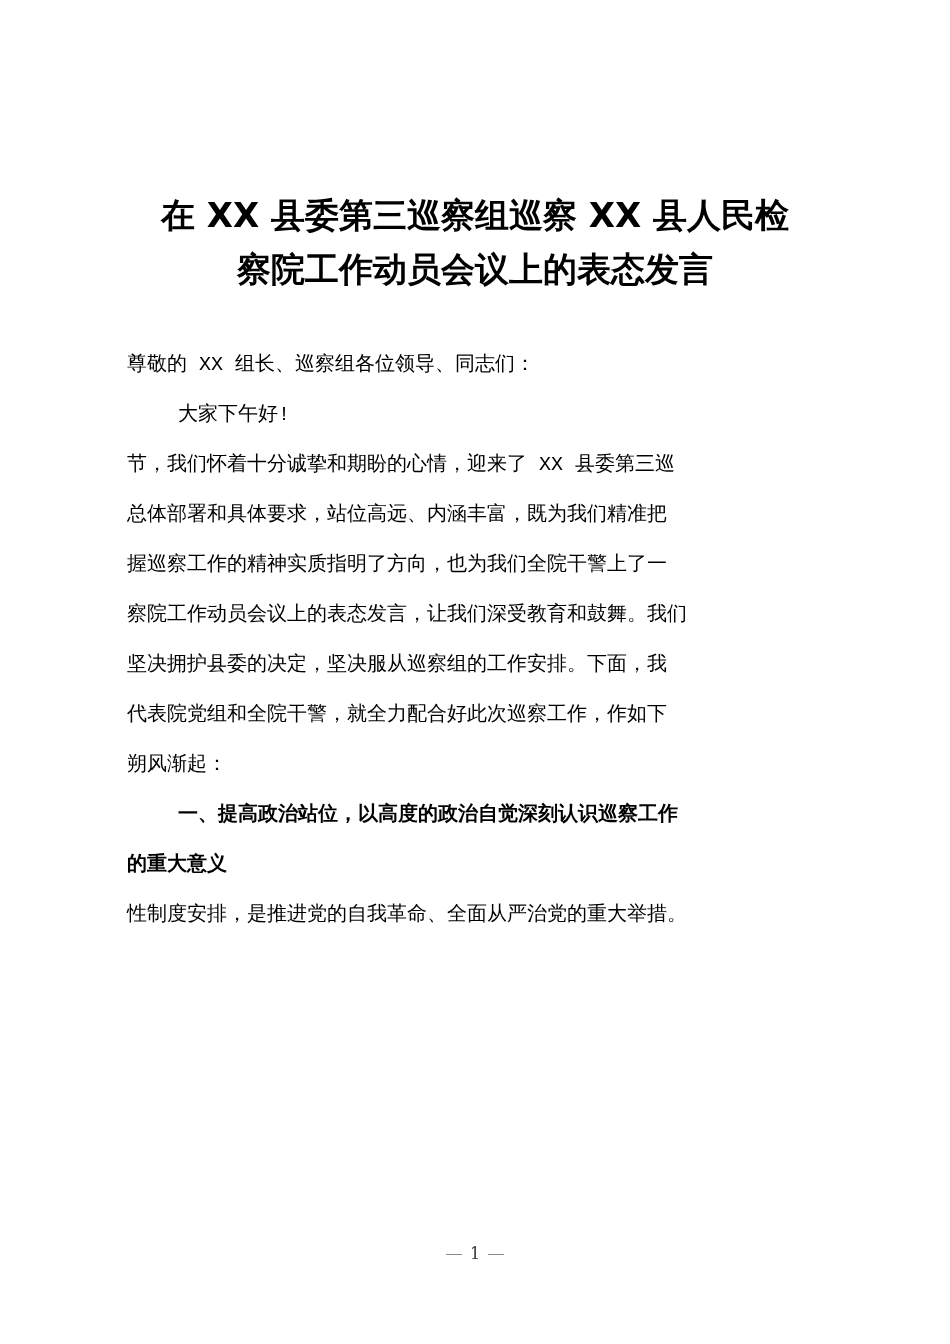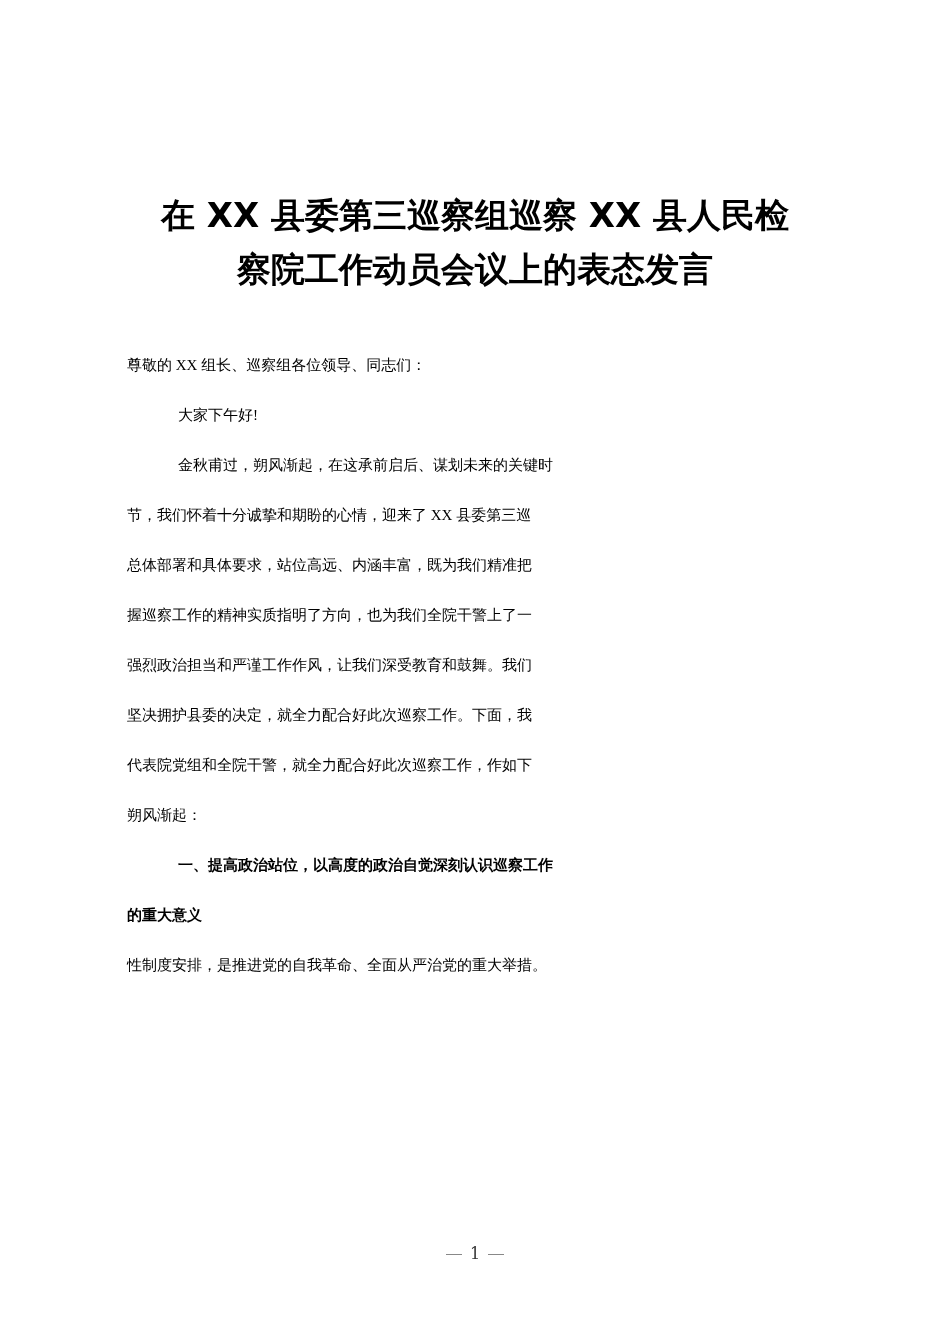--- a/index.html
+++ b/index.html
@@ -36,22 +36,22 @@
     }
     .title-line {
       display: block;
       white-space: nowrap;
     }
     .body {
       position: absolute;
       left: 127px;
       top: 340px;
       width: 710px;
-      font-family: Liberation Serif, serif;
-      font-size: 15px;
+      font-family: Liberation Mono, monospace;
+      font-size: 20px;
       line-height: 50px;
     }
     .line {
       display: block;
       white-space: nowrap;
       height: 50px;
     }
     .indent {
       padding-left: 51px;
     }
@@ -85,26 +85,25 @@
   <div class="title">
     <span class="title-line">在 XX 县委第三巡察组巡察 XX 县人民检</span>
     <span class="title-line">察院工作动员会议上的表态发言</span>
   </div>
 
   <div class="body">
     <span class="line">尊敬的 XX 组长、巡察组各位领导、同志们：</span>
     <span class="line indent">大家下午好!</span>
 
     <div>
-      <span class="line indent">金秋甫过，朔风渐起，在这承前启后、谋划未来的关键时</span>
       <span class="line">节，我们怀着十分诚挚和期盼的心情，迎来了 XX 县委第三巡</span>
       <span class="line">总体部署和具体要求，站位高远、内涵丰富，既为我们精准把</span>
       <span class="line">握巡察工作的精神实质指明了方向，也为我们全院干警上了一</span>
-      <span class="line">强烈政治担当和严谨工作作风，让我们深受教育和鼓舞。我们</span>
-      <span class="line">坚决拥护县委的决定，就全力配合好此次巡察工作。下面，我</span>
+      <span class="line">察院工作动员会议上的表态发言，让我们深受教育和鼓舞。我们</span>
+      <span class="line">坚决拥护县委的决定，坚决服从巡察组的工作安排。下面，我</span>
       <span class="line">代表院党组和全院干警，就全力配合好此次巡察工作，作如下</span>
       <span class="line">朔风渐起：</span>
     </div>
 
     <div>
       <span class="line indent bold">一、提高政治站位，以高度的政治自觉深刻认识巡察工作</span>
       <span class="line bold">的重大意义</span>
     </div>
 
     <div>

